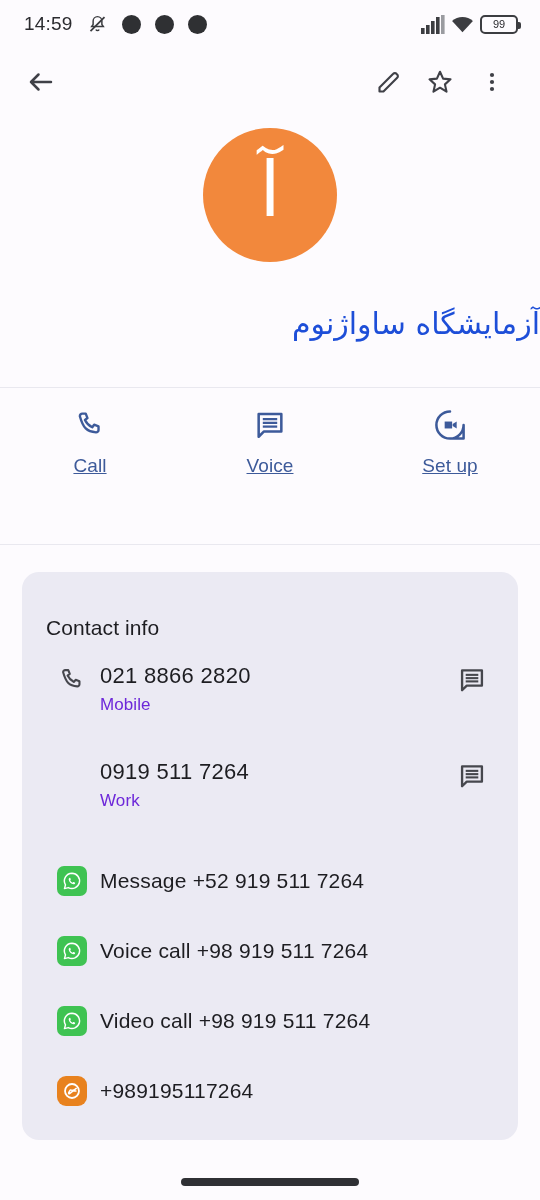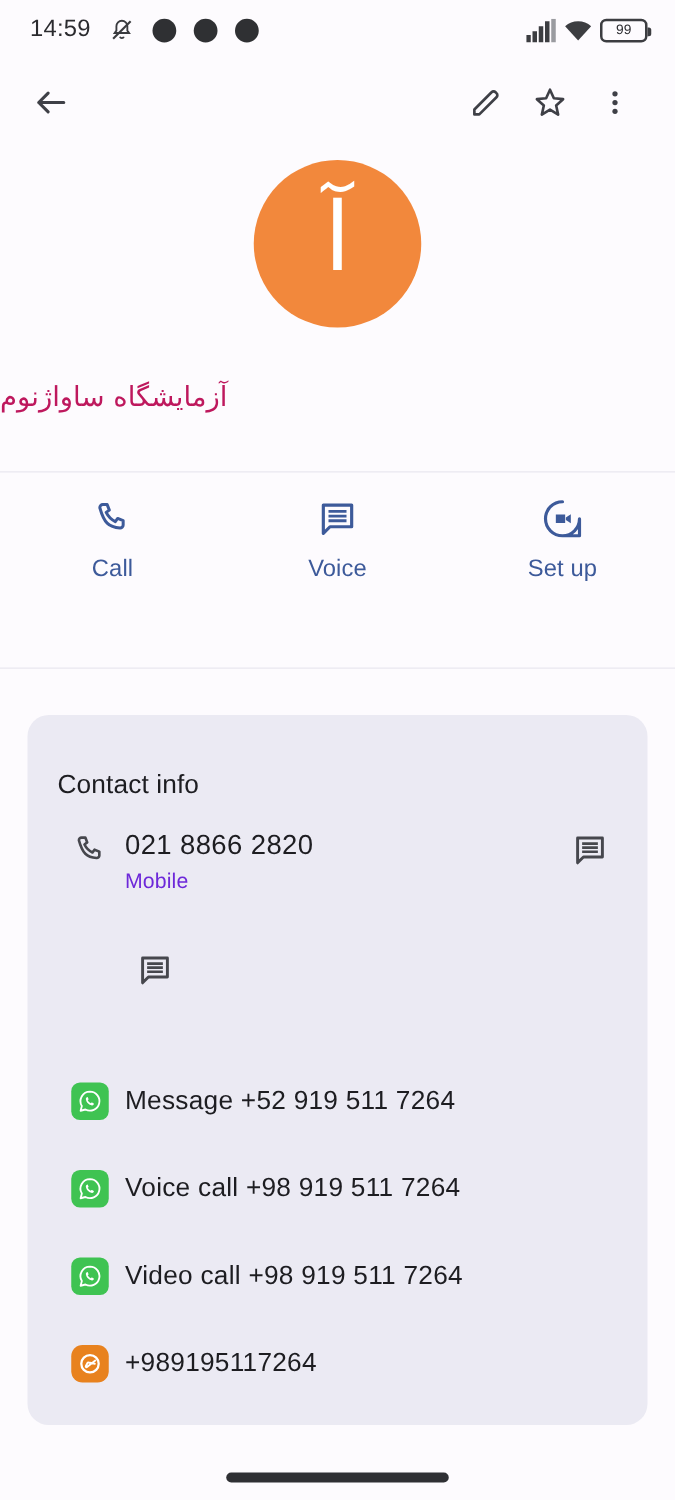--- a/index.html
+++ b/index.html
@@ -42,31 +42,31 @@
   
   .avatar-wrap { display:flex; justify-content:center; margin-top:12px; }
   .avatar {
     width:134px; height:134px; border-radius:50%;
     background:#f2883c; display:flex; align-items:center; justify-content:center;
     color:#ffffff; font-size:76px; line-height:1;
     font-family:"DejaVu Sans", sans-serif;
     padding-bottom:10px;
   }
   .contact-name {
-    text-align:left; margin-top:44px;
-    font-size:22px; color:#be185d; letter-spacing:.2px;
+    text-align:right; margin-top:44px;
+    font-size:30px; color:#1d4ed8; letter-spacing:.2px;
     font-family:"DejaVu Sans", sans-serif;
     direction:rtl;
   }
 
   
   .divider { height:1px; background:#e9e8ef; margin-top:46px; }
   .actions { display:flex; height:110px; align-items:center; }
   .action { flex:1; display:flex; flex-direction:column; align-items:center; gap:14px; }
-  .action-label { font-size:19px; color:#3d5a9a; letter-spacing:.1px; }
+  .action-label { font-size:19px; color:#3d5a9a; letter-spacing:.1px;text-decoration:underline; }
 
   
   .card {
     position:absolute; left:22px; top:572px; width:496px;
     background:#ebeaf3; border-radius:17px;
     padding:44px 0 22px 0;
   }
   .card-title {
     font-size:21px; color:#1d1d21; padding:0 24px; margin-bottom:22px;
     letter-spacing:.1px;
@@ -222,20 +222,24 @@
           <path d="M3.5 3.8h17v13h-13l-4 4z" fill="none" stroke="#46474d" stroke-width="2" stroke-linejoin="round"></path>
           <line x1="6.6" y1="7.6" x2="17.4" y2="7.6" stroke="#46474d" stroke-width="1.8"></line>
           <line x1="6.6" y1="10.4" x2="17.4" y2="10.4" stroke="#46474d" stroke-width="1.8"></line>
           <line x1="6.6" y1="13.2" x2="17.4" y2="13.2" stroke="#46474d" stroke-width="1.8"></line>
         </svg>
       </div>
     </div>
 
     <div class="row row-phone">
       <div class="row-lead"></div>
+      <div class="row-body">
+        <div class="row-main">0919 511 7264</div>
+        <div class="row-sub">Work</div>
+      </div>
       <div class="row-trail">
         <svg width="28" height="28" viewBox="0 0 24 24">
           <path d="M3.5 3.8h17v13h-13l-4 4z" fill="none" stroke="#46474d" stroke-width="2" stroke-linejoin="round"></path>
           <line x1="6.6" y1="7.6" x2="17.4" y2="7.6" stroke="#46474d" stroke-width="1.8"></line>
           <line x1="6.6" y1="10.4" x2="17.4" y2="10.4" stroke="#46474d" stroke-width="1.8"></line>
           <line x1="6.6" y1="13.2" x2="17.4" y2="13.2" stroke="#46474d" stroke-width="1.8"></line>
         </svg>
       </div>
     </div>
 

